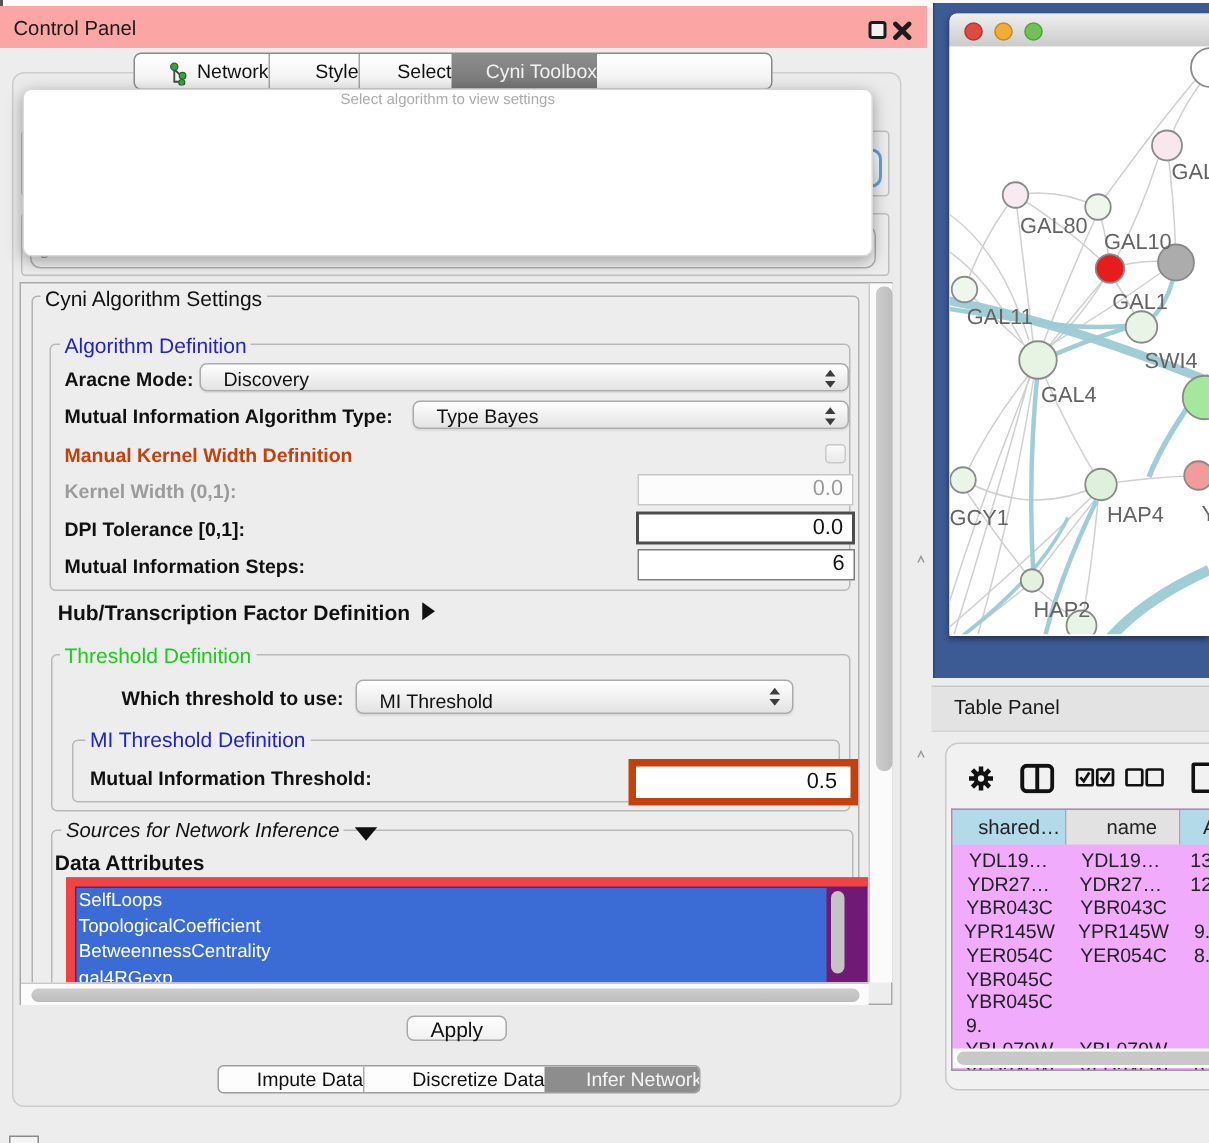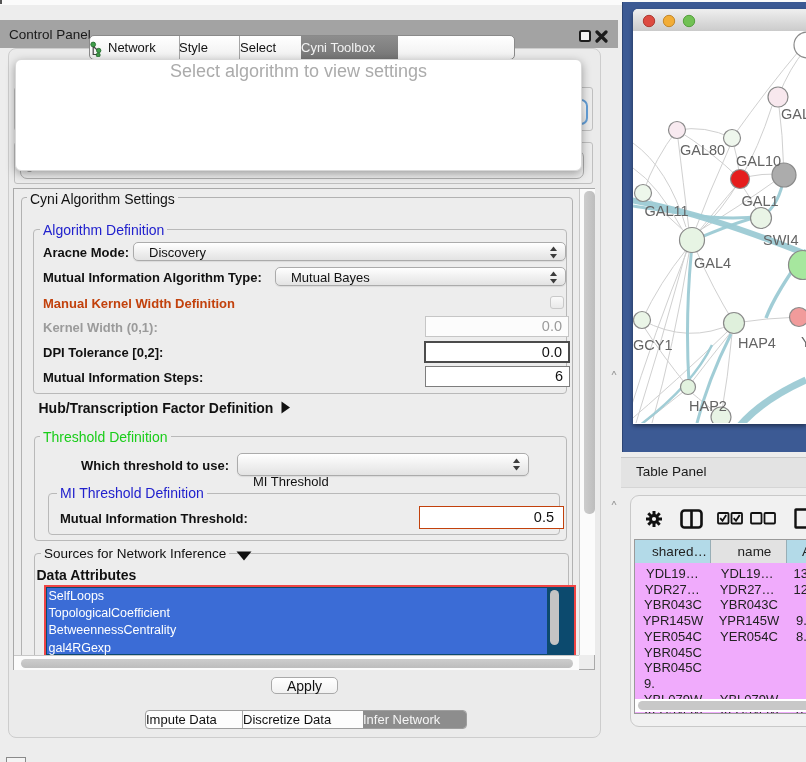--- a/index.html
+++ b/index.html
@@ -4,29 +4,29 @@
 <style>
 html,body{margin:0;padding:0;width:806px;height:762px;overflow:hidden;position:relative;background:#ededed;font-family:"Liberation Sans",sans-serif;}
 .abs{position:absolute;}
 .gbox{position:absolute;border:1px solid #b9b9b9;border-radius:4px;}
 .gtitle{position:absolute;font-size:14px;background:#ededed;padding:0 3px;white-space:nowrap;}
 .blab{font-weight:bold;font-size:13px;color:#111;white-space:nowrap;}
 .combo{position:absolute;border:1px solid #ababab;border-radius:5px;background:linear-gradient(#ffffff,#f2f2f2 45%,#e3e3e3);font-size:13px;color:#111;box-shadow:0 1px 1px rgba(0,0,0,0.08);}
 .combo .ctext{position:absolute;left:15px;top:2px;}
 .carr{position:absolute;right:7px;top:3px;}
 .field{position:absolute;background:#fff;font-size:14.5px;color:#111;text-align:right;}
-.seg{position:absolute;height:100%;display:flex;align-items:center;justify-content:flex-start;font-size:13px;color:#111;}
+.seg{position:absolute;height:100%;display:flex;align-items:center;justify-content:flex-end;font-size:13px;color:#111;}
 </style>
 </head>
 <body>
 
 <div class="abs" style="left:0;top:0;width:806px;height:5px;background:#fbfbfb;"></div>
 <div class="abs" style="left:0;top:0;width:2px;height:4px;background:#555;"></div>
 
-<div class="abs" style="left:0;top:20px;width:618px;height:28px;background:#a3a3a3;">
+<div class="abs" style="left:0;top:4px;width:618px;height:28px;background:#fca5a5;">
   <div class="abs" style="left:9px;top:6.5px;font-size:13.5px;color:#1a1a1a;">Control Panel</div>
   <div class="abs" style="left:579px;top:10px;width:8px;height:8px;border:2px solid #1c1c1c;border-radius:2.5px;background:#f2f2f2;"></div>
   <svg class="abs" style="left:595px;top:10px;" width="13" height="13" viewBox="0 0 13 13">
       <path d="M2 2 L11 11 M11 2 L2 11" stroke="#1c1c1c" stroke-width="3.2" stroke-linecap="round"></path>
     </svg>
 </div>
 
 <div class="abs" style="left:8px;top:48px;width:591px;height:688px;background:#ebebeb;border:1px solid #cdcdcd;border-radius:8px;"></div>
 
 <div class="abs" style="left:89px;top:35px;width:424px;height:23px;border:1px solid #8a8a8a;border-radius:5px;background:linear-gradient(#ffffff,#efefef);overflow:hidden;">
@@ -47,21 +47,21 @@
 
 <div class="abs" style="left:14px;top:87px;width:577px;height:42px;border:1px solid #bfbfbf;border-radius:3px;background:#ececec;"></div>
 <div class="abs" style="left:22px;top:99px;width:562px;height:22px;border:2.5px solid #639fd8;border-radius:7px;background:linear-gradient(#ffffff,#e8e8e8);"></div>
 
 <div class="abs" style="left:14px;top:142px;width:577px;height:40px;border:1px solid #bfbfbf;border-radius:3px;background:#ececec;"></div>
 <div class="abs" style="left:20px;top:150px;width:562px;height:27px;border:1px solid #aeaeae;border-radius:7px;background:linear-gradient(#fdfdfd,#eeeeee);">
   <div class="abs" style="left:5px;top:6px;font-size:13px;color:#999;">g</div>
 </div>
 
 <div class="abs" style="left:15px;top:59px;width:565px;height:110px;background:#fff;border-radius:6px;border:1px solid #d8d8d8;box-shadow:0 3px 10px rgba(0,0,0,0.35);z-index:30;">
-  <div class="abs" style="left:0;top:1px;width:100%;text-align:center;font-size:18px;color:#ababab;">Select algorithm to view settings</div>
+  <div class="abs" style="left:0;top:1px;width:100%;text-align:center;font-size:10px;color:#ababab;">Select algorithm to view settings</div>
 </div>
 
 <div class="abs" style="left:13px;top:188px;width:580px;height:480px;border:1px solid #a9a9a9;background:#ededed;"></div>
 <div class="abs" id="vpcontent" style="left:14px;top:189px;width:565px;height:466px;overflow:hidden;">
 
   <div class="gbox" style="left:7px;top:8px;width:550px;height:470px;border-color:#b2b2b2;"></div>
   <div class="gtitle" style="left:13px;top:2px;color:#111;">Cyni Algorithm Settings</div>
 
   <div class="gbox" style="left:19px;top:40px;width:532px;height:163px;"></div>
   <div class="gtitle" style="left:26px;top:33px;color:#2121cd;">Algorithm Definition</div>
@@ -69,65 +69,65 @@
   <div class="abs blab" style="left:29px;top:56px;">Aracne Mode:</div>
   <div class="combo" style="left:119px;top:53px;width:431px;height:17px;">
     <span class="ctext">Discovery</span>
     <svg class="carr" width="9" height="13" viewBox="0 0 9 13">
         <path d="M4.5 0.5 L8 5 L1 5 Z" fill="#3c3c3c"></path>
         <path d="M4.5 12.5 L1 8 L8 8 Z" fill="#3c3c3c"></path>
       </svg>
   </div>
   <div class="abs blab" style="left:29px;top:81px;">Mutual Information Algorithm Type:</div>
   <div class="combo" style="left:261px;top:78px;width:289px;height:17px;">
-    <span class="ctext">Mutual Bayes</span>
+    <span class="ctext">Type Bayes</span>
     <svg class="carr" width="9" height="13" viewBox="0 0 9 13">
         <path d="M4.5 0.5 L8 5 L1 5 Z" fill="#3c3c3c"></path>
         <path d="M4.5 12.5 L1 8 L8 8 Z" fill="#3c3c3c"></path>
       </svg>
   </div>
   <div class="abs blab" style="left:29px;top:107px;color:#c2410c;">Manual Kernel Width Definition</div>
   <div class="abs" style="left:536px;top:107px;width:12px;height:11px;border:1px solid #c9c9c9;border-radius:3px;background:linear-gradient(#fafafa,#e9e9e9);"></div>
   <div class="abs blab" style="left:29px;top:131px;color:#9b9b9b;">Kernel Width (0,1):</div>
   <div class="field" style="left:411px;top:127px;width:136px;height:19px;border:1px solid #c6c6c6;background:#fcfcfc;color:#9b9b9b;line-height:19px;padding-right:6px;">0.0</div>
-  <div class="abs blab" style="left:29px;top:156px;">DPI Tolerance [0,2]:</div>
+  <div class="abs blab" style="left:29px;top:156px;">DPI Tolerance [0,1]:</div>
   <div class="field" style="left:410px;top:152px;width:136px;height:18px;border:2px solid #4c4c4c;line-height:18px;padding-right:6px;">0.0</div>
   <div class="abs blab" style="left:29px;top:181px;">Mutual Information Steps:</div>
   <div class="field" style="left:411px;top:177px;width:137px;height:19px;border:1px solid #7d7d7d;line-height:19px;padding-right:6px;">6</div>
 
   <div class="abs blab" style="left:24.5px;top:211px;font-size:14px;">Hub/Transcription Factor Definition</div>
   <svg class="abs" style="left:266px;top:212px;" width="11" height="13" viewBox="0 0 11 13">
       <path d="M1.5 0.5 L10 6.5 L1.5 12.5 Z" fill="#111"></path>
     </svg>
 
   <div class="gbox" style="left:20px;top:247px;width:531px;height:103px;"></div>
   <div class="gtitle" style="left:26px;top:240px;color:#19cd19;">Threshold Definition</div>
 
   <div class="abs blab" style="left:67px;top:269px;">Which threshold to use:</div>
   <div class="combo" style="left:223px;top:264px;width:290px;height:21px;">
-    <span class="ctext" style="top:20px;">MI Threshold</span>
+    <span class="ctext" style="top:6px;">MI Threshold</span>
     <svg class="carr" style="top:4px;" width="9" height="13" viewBox="0 0 9 13">
         <path d="M4.5 0.5 L8 5 L1 5 Z" fill="#3c3c3c"></path>
         <path d="M4.5 12.5 L1 8 L8 8 Z" fill="#3c3c3c"></path>
       </svg>
   </div>
 
   <div class="gbox" style="left:34px;top:304px;width:510px;height:40px;"></div>
   <div class="gtitle" style="left:43px;top:296px;color:#2121cd;">MI Threshold Definition</div>
   <div class="abs blab" style="left:46px;top:322px;">Mutual Information Threshold:</div>
-  <div class="field" style="left:405px;top:317px;width:134px;height:21px;border:1px solid #c2410c;line-height:21px;padding-right:9px;">0.5</div>
+  <div class="field" style="left:405px;top:317px;width:134px;height:21px;border:5px solid #c2410c;line-height:21px;padding-right:9px;">0.5</div>
 
   <div class="gbox" style="left:20px;top:364px;width:533px;height:110px;"></div>
-  <div class="gtitle" style="left:27px;top:357px;color:#111;font-size:13.5px;">Sources for Network Inference</div>
+  <div class="gtitle" style="left:27px;top:357px;color:#111;font-size:13.5px;font-style:italic;">Sources for Network Inference</div>
   <svg class="abs" style="left:222px;top:361px;" width="16" height="11" viewBox="0 0 16 11">
       <path d="M0.5 1.5 L15.5 1.5 L8 10.5 Z" fill="#111"></path>
     </svg>
   <div class="abs blab" style="left:22.5px;top:378px;font-size:14px;">Data Attributes</div>
 
-  <div class="abs" style="left:30px;top:396px;width:528px;height:70px;border:2px solid #ef4444;background:#0c4a6e;">
+  <div class="abs" style="left:30px;top:396px;width:528px;height:70px;border:6px solid #ef4444;background:#701a75;">
     <div class="abs" style="left:1px;top:1px;width:500px;height:66px;background:#3b6cd6;"></div>
     <div class="abs" style="left:2.5px;top:1px;font-size:12.5px;color:#fff;line-height:17.2px;white-space:nowrap;">SelfLoops<br>TopologicalCoefficient<br>BetweennessCentrality<br>gal4RGexp</div>
     <div class="abs" style="left:504px;top:3px;width:9px;height:55px;background:#c4c4c4;border-radius:4.5px;"></div>
   </div>
 </div>
 
 <div class="abs" style="left:579px;top:189px;width:15px;height:466px;background:#fbfbfb;border-left:1px solid #c8c8c8;">
   <div class="abs" style="left:3.5px;top:2px;width:11px;height:323px;background:linear-gradient(90deg,#cdcdcd,#bdbdbd);border-radius:5px;"></div>
 </div>
 

